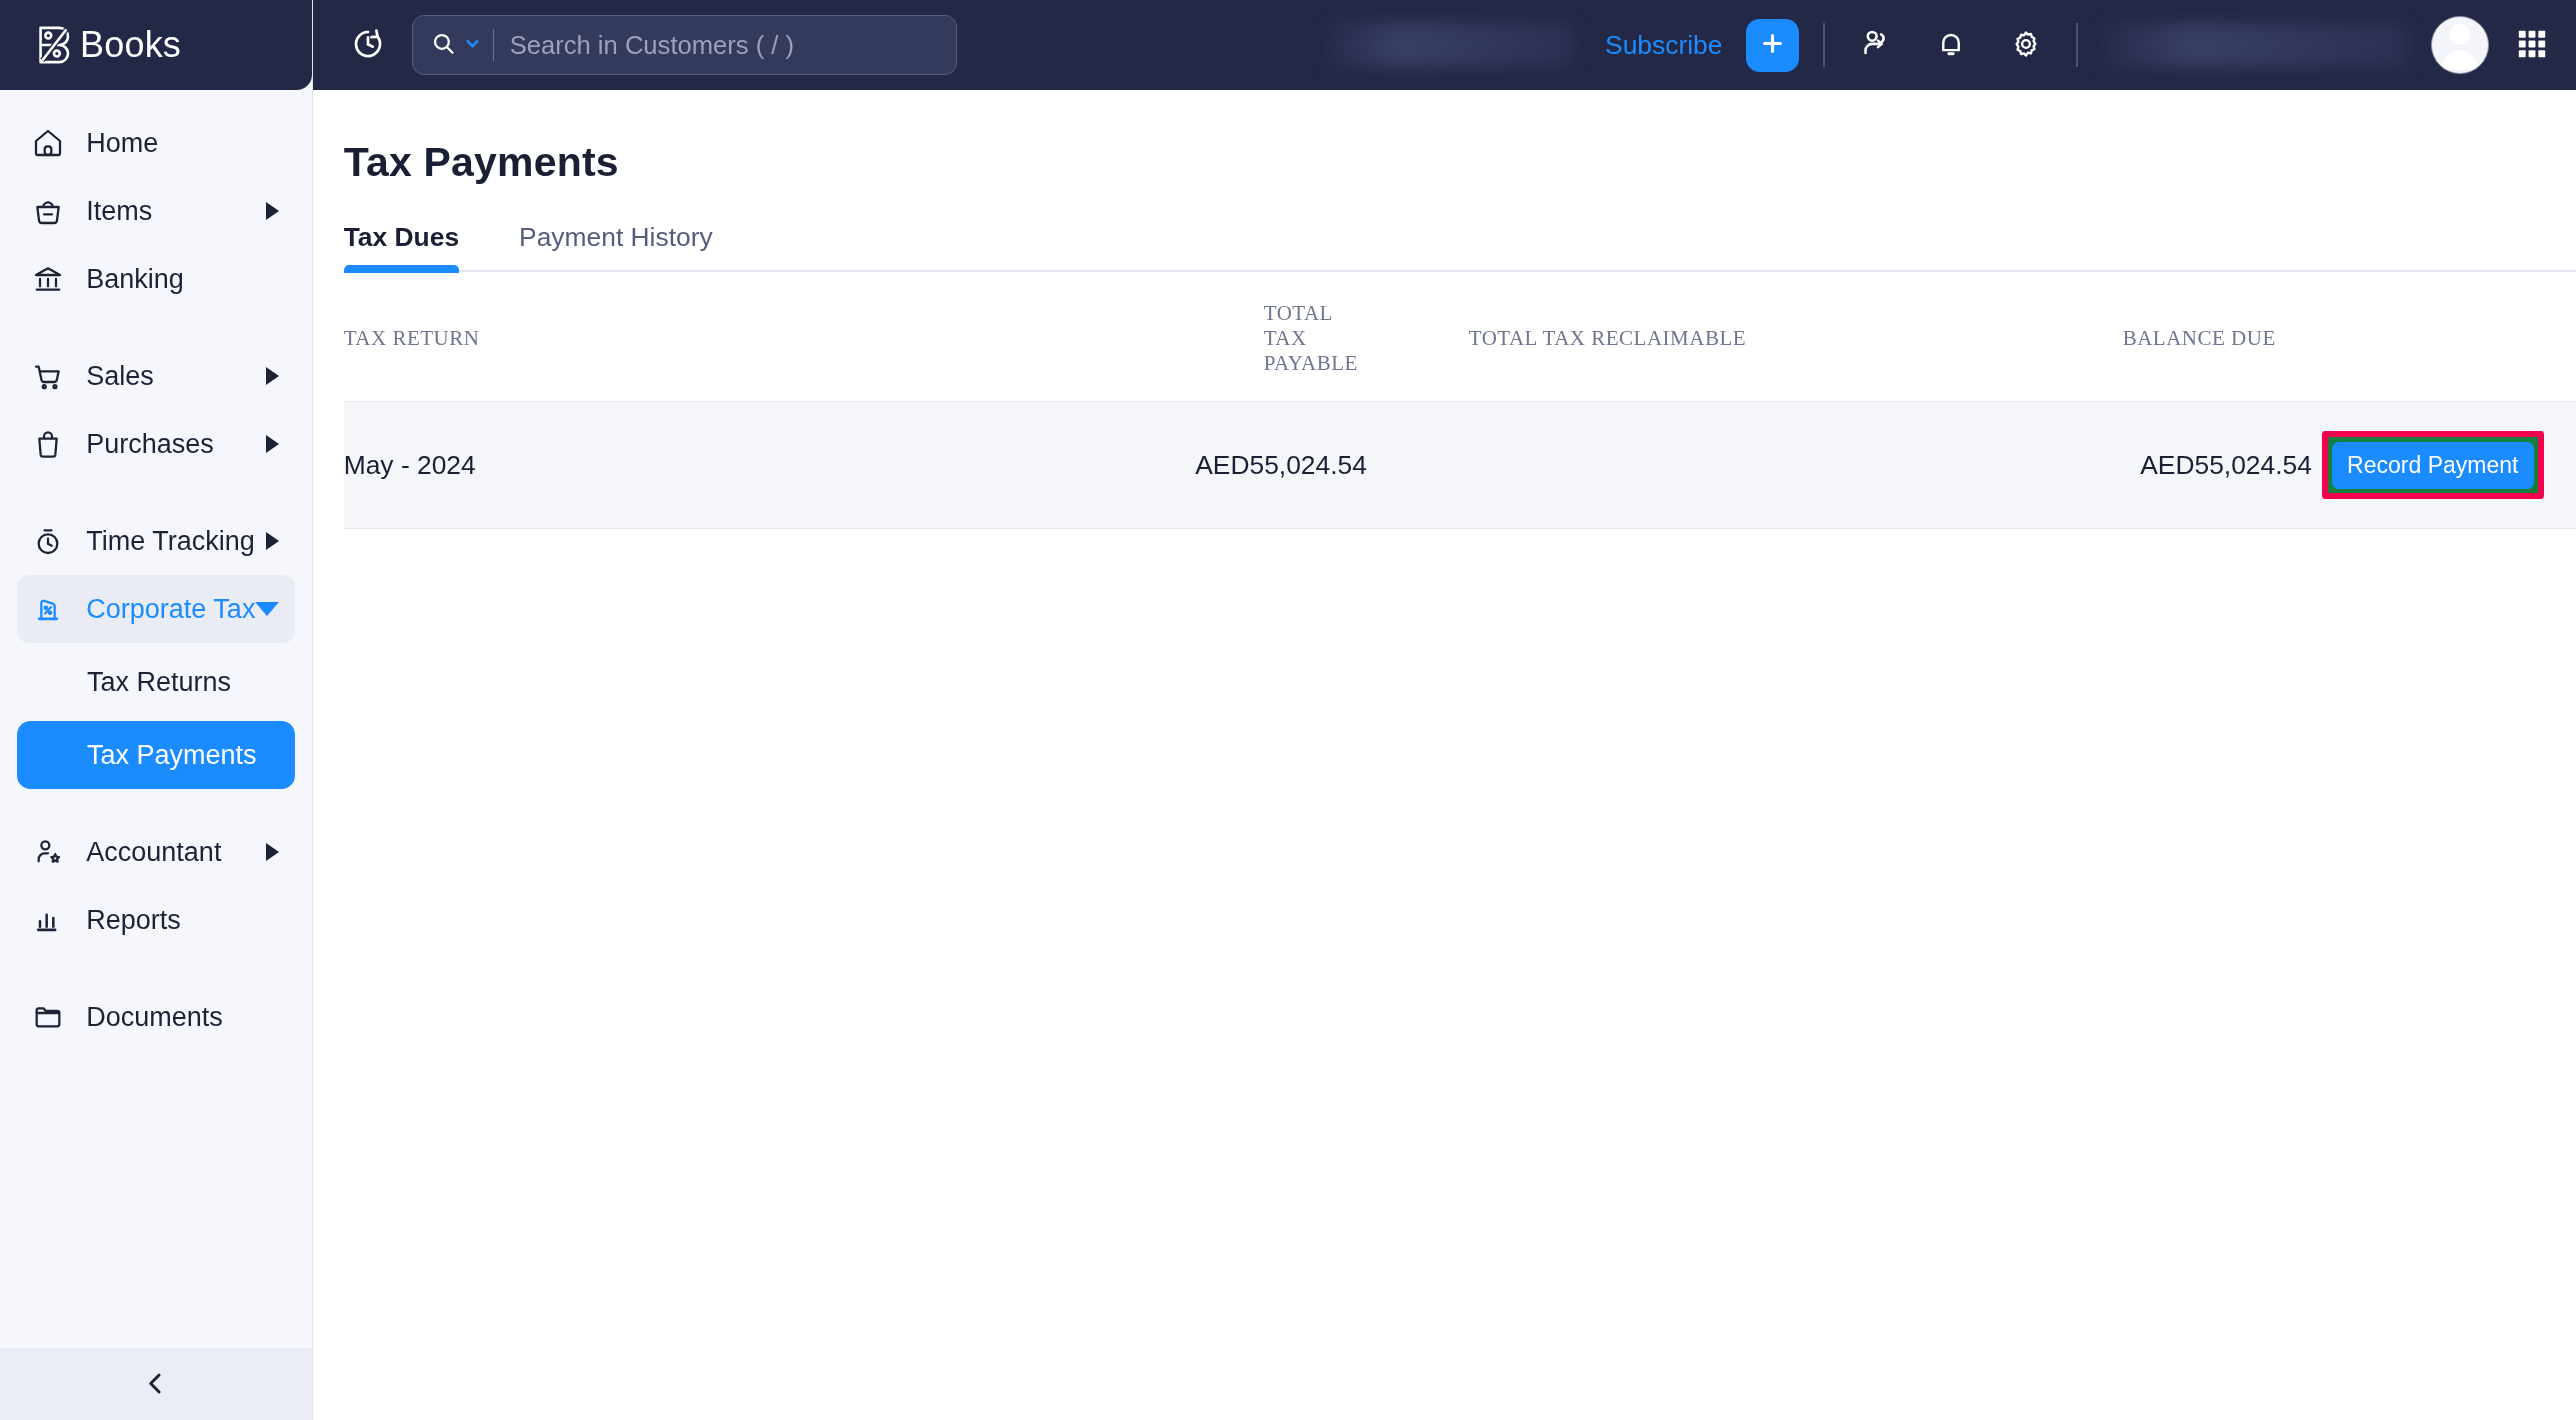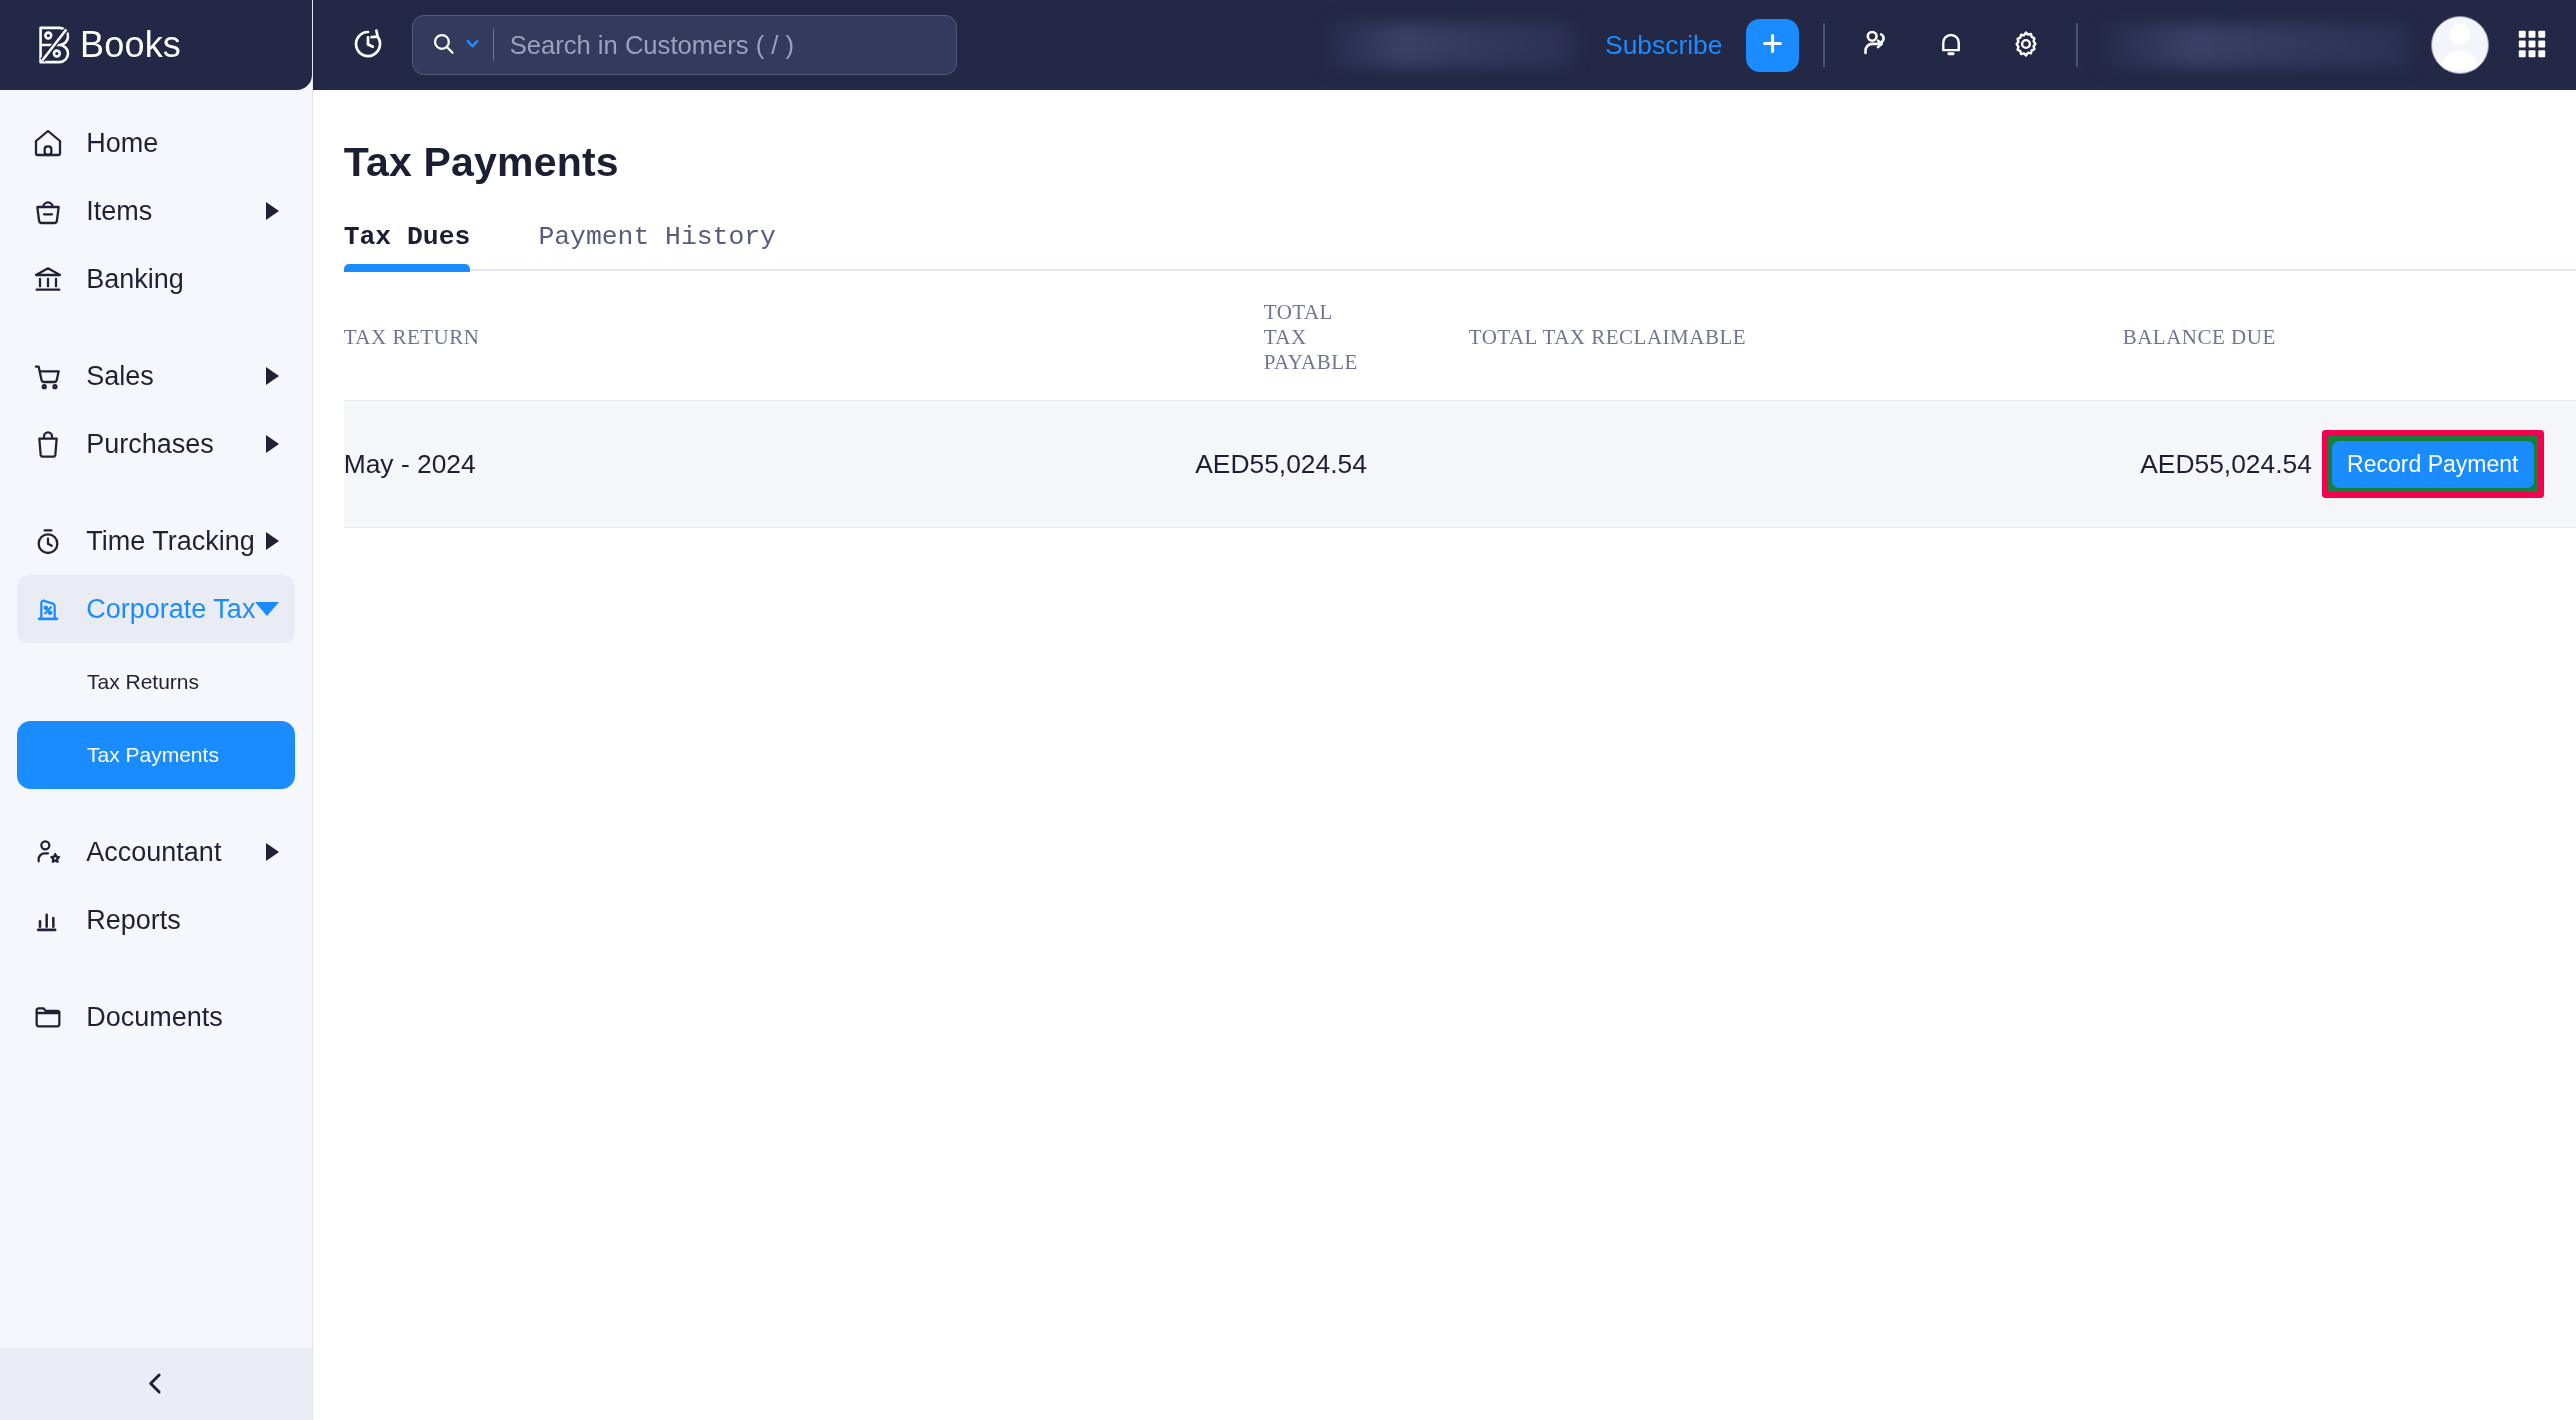--- a/index.html
+++ b/index.html
@@ -48,21 +48,21 @@
   .nav-item.expanded .caret {
     border-left: 12px solid transparent;
     border-right: 12px solid transparent;
     border-top: 14.5px solid #1a8cff;
     border-bottom: 0;
   }
   .sub-item {
     display: flex; align-items: center;
     height: 68px; margin-top: 5.1px;
     padding-left: 70px; border-radius: 13.6px;
-    font-size: 21px; color: #1e2236; cursor: pointer; text-align: right;
+    font-size: 27px; color: #1e2236; cursor: pointer; text-align: right;
   }
   .sub-item.active { background: #1a8cff; color: #ffffff; }
   .gap-md { height: 29px; }
 
   .sidebar-footer {
     height: 73px; background: #ebedf6;
     display: flex; align-items: center; justify-content: center;
     cursor: pointer;
   }
 
@@ -108,21 +108,21 @@
     background: #f3f5fb; border: 1.7px solid #8a90ab;
     display: flex; align-items: flex-end; justify-content: center;
     overflow: hidden; flex: none; margin-left: 22px; cursor: pointer;
   }
   .grid-icon { margin-left: 25.6px; flex: none; cursor: pointer; }
 
   
   .main { flex: 1 1 auto; background: #ffffff; padding: 0 0 0 31px; min-width: 0; overflow: hidden; }
   .page-title { font-size: 41px; font-weight: bold; color: #1b1f33; padding: 49px 0 0 0; letter-spacing: 0.2px; }
 
-  .tabs { display: flex; align-items: center; gap: 12px; margin-top: 36px; position: relative; font-family: Liberation Mono, monospace; }
+  .tabs { display: flex; align-items: center; gap: 4px; margin-top: 36px; position: relative; }
   .tab { font-size: 26.4px; color: #565c7d; padding: 0 0 17px 0; margin-right: 56px; cursor: pointer; position: relative; }
   .tab.active { color: #1b1f33; font-weight: bold; }
   .tab.active::after {
     content: ""; position: absolute; left: 0; right: 0; bottom: -3.4px;
     height: 8.5px; background: #1a8cff; border-radius: 5.1px 5.1px 0 0;
   }
   .tabs-rule { height: 1.7px; background: #e6e8f1; margin-right: 0; }
 
   table { width: 100%; border-collapse: collapse; table-layout: fixed; }
   th {

